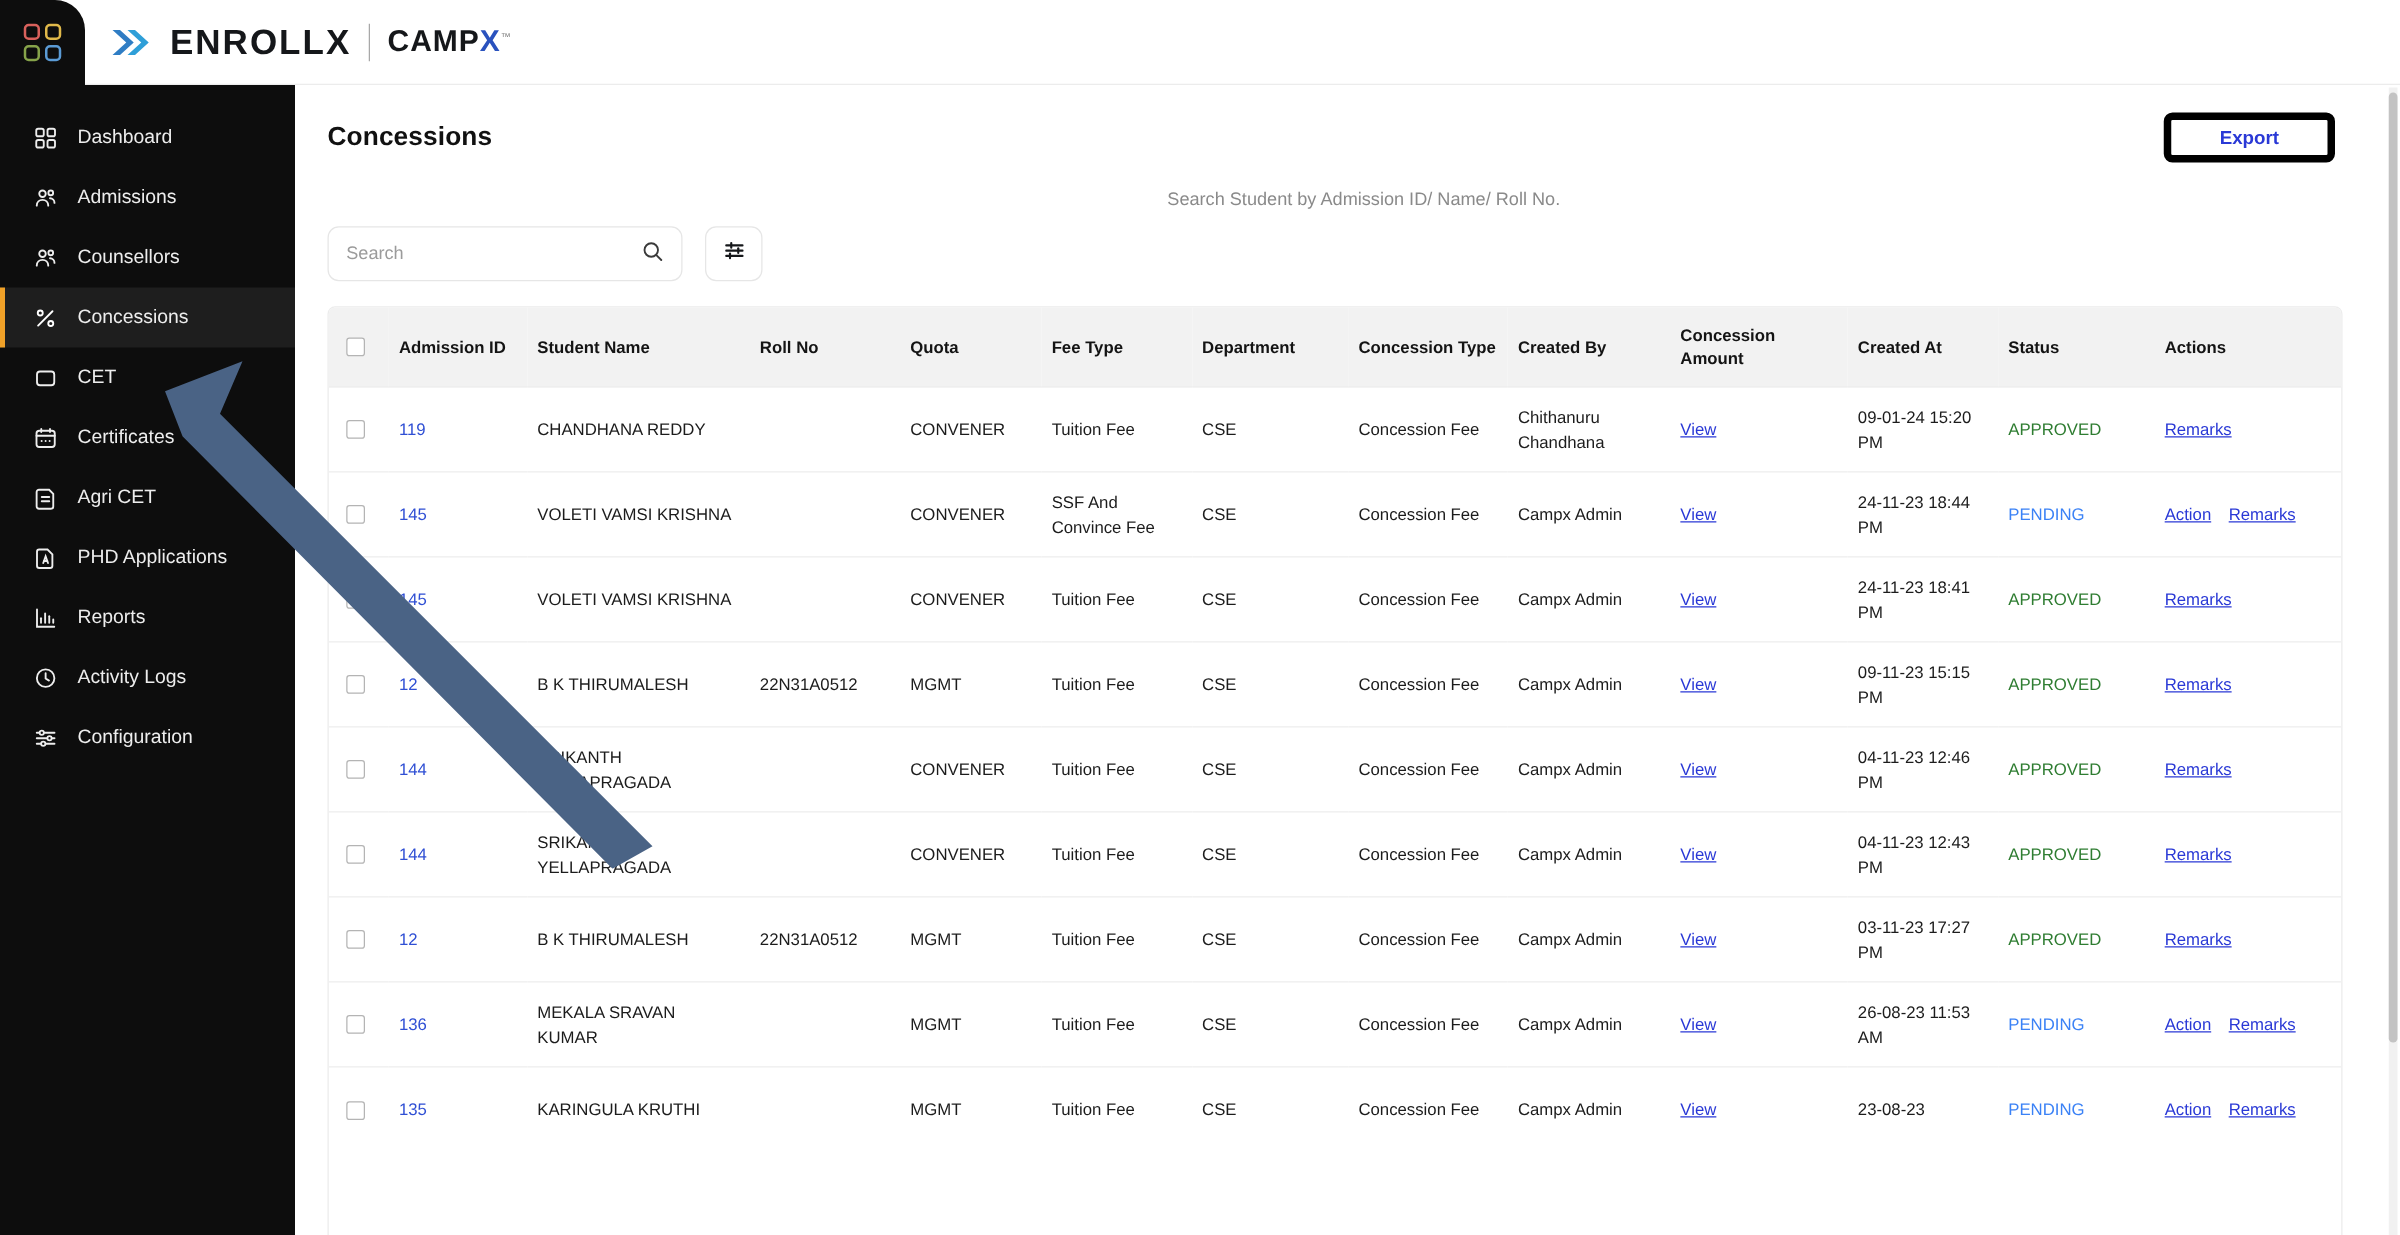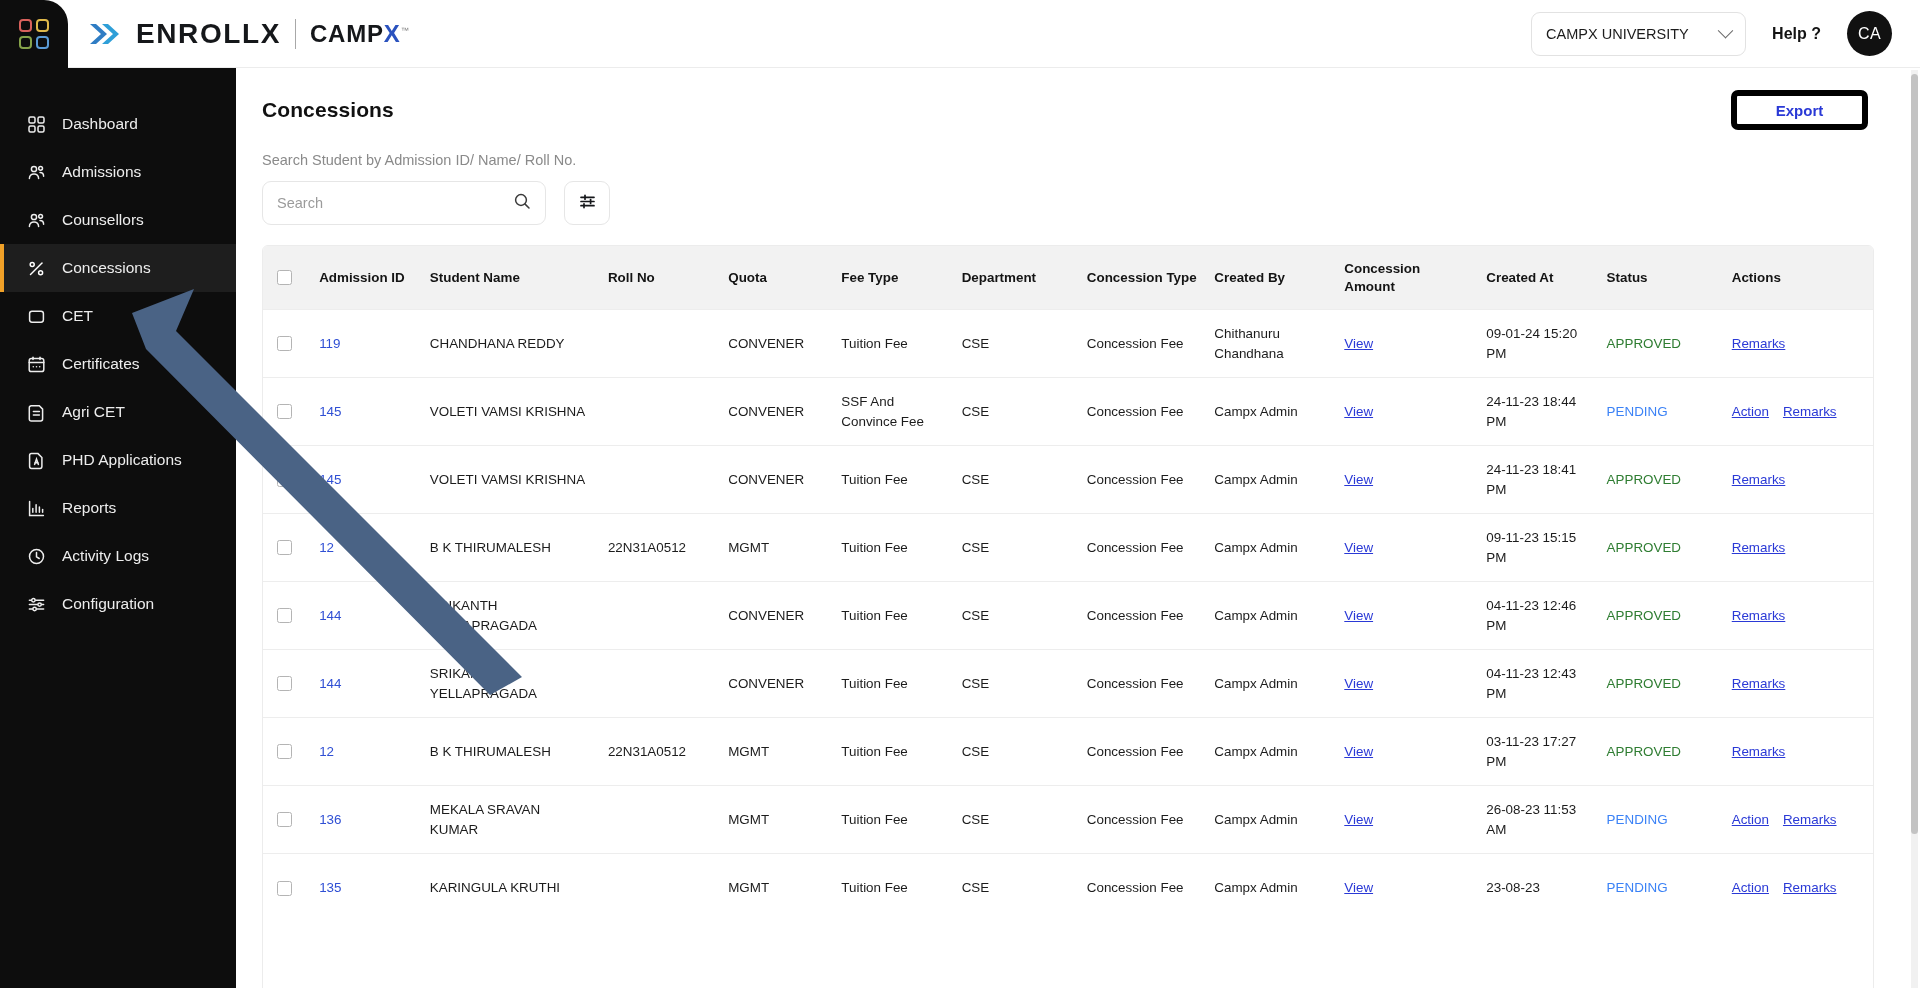--- a/index.html
+++ b/index.html
@@ -59,21 +59,21 @@
   .help-link { font-size: 16px; font-weight: bold; color:#141414; cursor:pointer; }
   .avatar {
     width: 45px; height: 45px; border-radius: 50%; background:#111;
     color:#fff; font-size: 16px; display:flex; align-items:center; justify-content:center;
     letter-spacing:0.5px; cursor:pointer;
   }
 
   
   .sidebar {
     position:absolute; top: 68px; left: 0; width: 236px; height: 920px;
-    background: #0d0d0d; padding-top: 32px; z-index: 15;
+    background: #0d0d0d; padding-top: 18px; z-index: 15;
   }
   .nav-item {
     display:flex; align-items:center; height: 48px; padding-left: 27px; gap: 16px;
     color:#ededed; font-size: 15.5px; cursor:pointer; position:relative;
   }
   .nav-item.active { background:#1e1e1e; }
   .nav-item.active::before {
     content:""; position:absolute; left:0; top:0; width:4px; height:100%; background:#f0a128;
   }
   .nav-ico { width: 19px; height: 19px; flex:0 0 19px; display:block; }
@@ -88,21 +88,21 @@
     display:flex; align-items:center; padding: 22px 52px 0 26px;
   }
   .page-title { font-size: 21px; font-weight:bold; color:#111; letter-spacing:0.1px; }
   .export-btn {
     margin-left:auto; width: 137px; height: 40px;
     border: 6px solid #000000; border-radius: 7px; background:#fff;
     color:#2a39d6; font-size: 15px; font-weight:bold;
     display:flex; align-items:center; justify-content:center; cursor:pointer;
   }
   .search-label {
-    padding: 22px 0 0 26px; font-size: 14.5px; color:#8a8a8a;
+    padding: 22px 0 0 26px; font-size: 14.5px; color:#8a8a8a;text-align:center;
   }
   .search-row { display:flex; align-items:center; gap: 18px; padding: 13px 0 0 26px; }
   .search-box {
     width: 284px; height: 44px; border:1px solid #e6e6e6; border-radius: 9px;
     background:#fff; display:flex; align-items:center; padding: 0 14px;
   }
   .search-box input {
     flex:1; border:none; outline:none; font-size: 14.5px;
     font-family:"Liberation Sans", sans-serif; color:#222; background:transparent;
   }
@@ -184,28 +184,20 @@
         <svg width="34" height="26" viewBox="0 0 34 26">
           <path d="M2 3 L13 13 L2 23 L8 23 L19 13 L8 3 Z" fill="#2f7dc4"></path>
           <path d="M14 3 L25 13 L14 23 L20 23 L31 13 L20 3 Z" fill="#2f9fd8"></path>
         </svg>
       </span>
       <span class="brand-enrollx">ENROLLX</span>
       <span class="brand-divider"></span>
       <span class="brand-campx"><span>CAMP</span><span class="campx-x">X</span><span class="tm">™</span></span>
     </div>
 
-    <div class="top-right">
-      <div class="univ-select">
-        <span>CAMPX UNIVERSITY</span>
-        <span class="chev-down"></span>
-      </div>
-      <div class="help-link">Help ?</div>
-      <div class="avatar">CA</div>
-    </div>
   </div>
 
   <div class="sidebar">
 
     <div class="nav-item">
       <span class="nav-ico">
           <svg width="19" height="19" viewBox="0 0 19 19" fill="none" stroke="#ededed" stroke-width="1.5">
             <rect x="2" y="2" width="6" height="6" rx="1.5"></rect>
             <rect x="11" y="2" width="6" height="6" rx="1.5"></rect>
             <rect x="2" y="11" width="6" height="6" rx="1.5"></rect>

